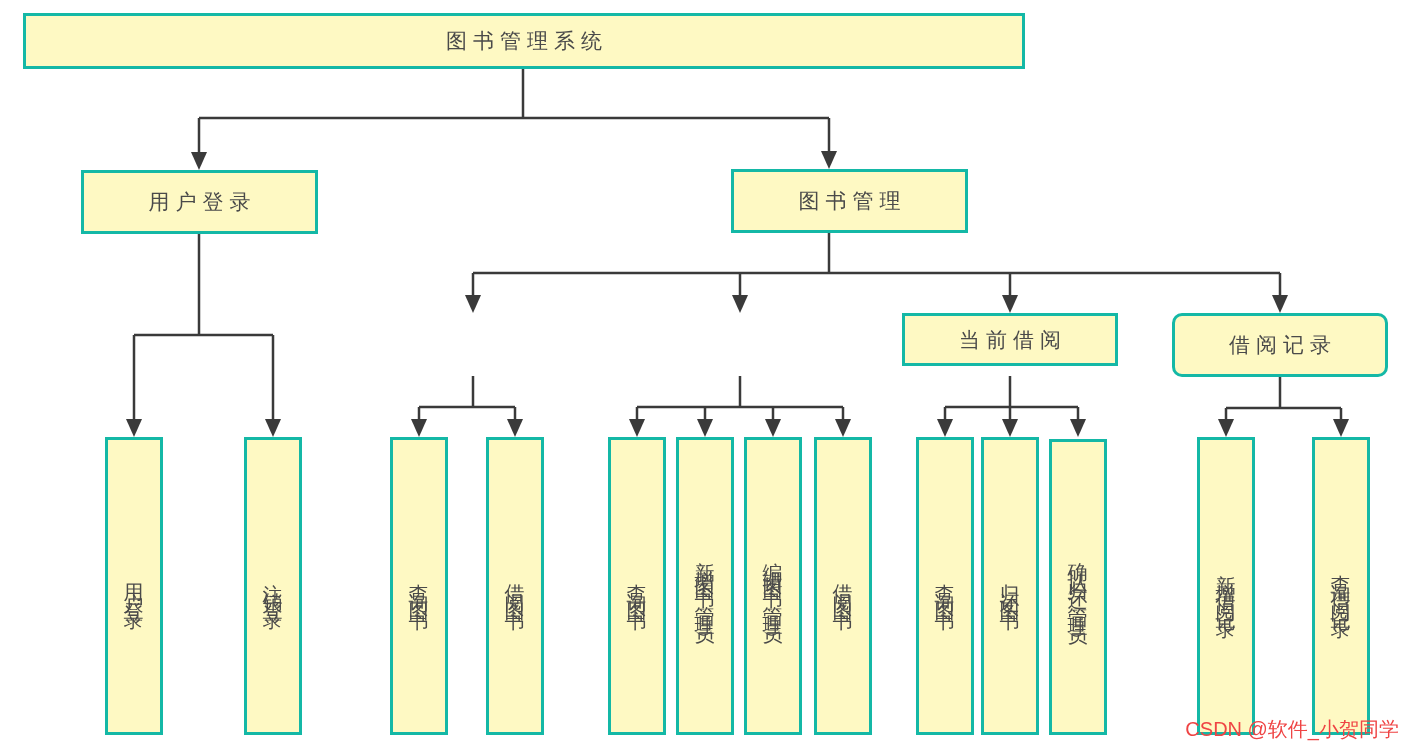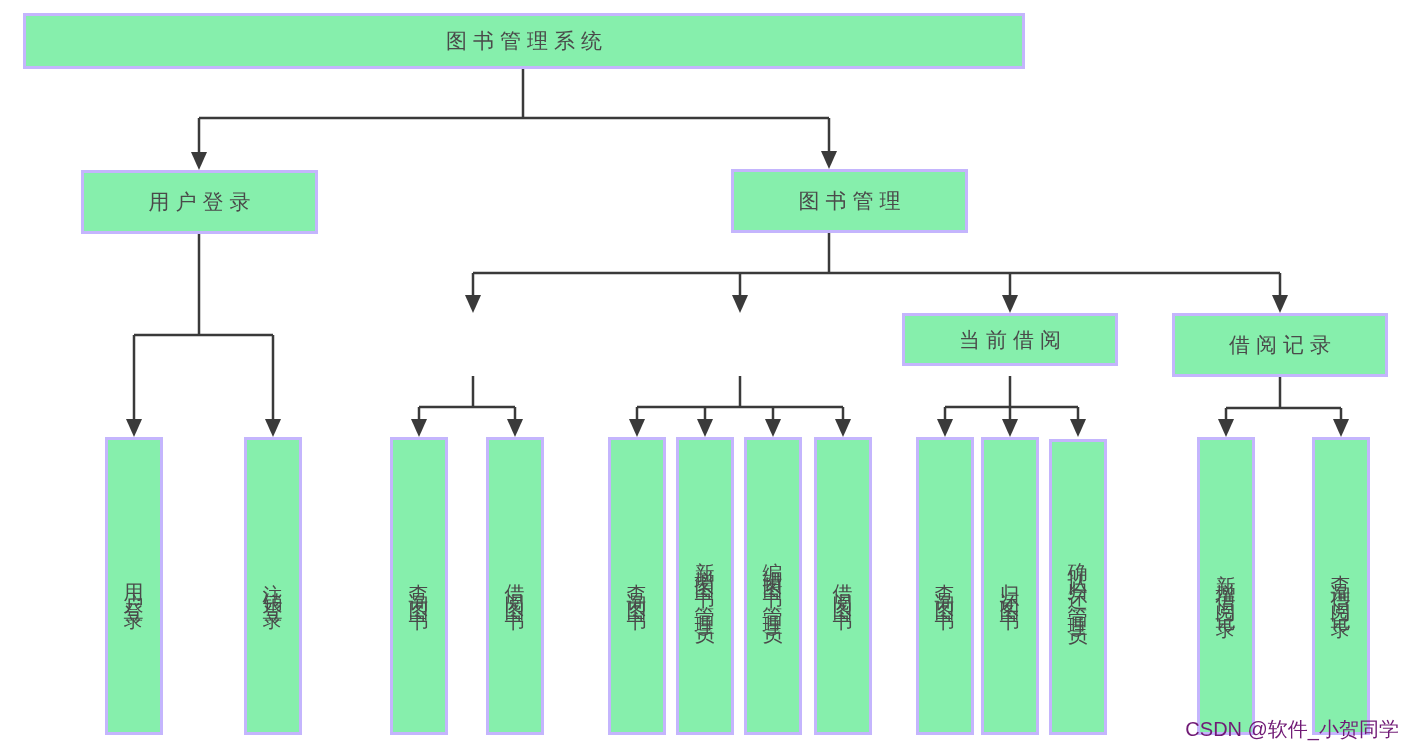--- a/index.html
+++ b/index.html
@@ -7,22 +7,22 @@
     position:relative;
     width:1405px;height:747px;
     background:#ffffff;
     font-family:"Liberation Sans","DejaVu Sans",sans-serif;
     overflow:hidden;
   }
   .connectors{position:absolute;left:0;top:0;width:1405px;height:747px;z-index:1;}
   .box{
     position:absolute;
     box-sizing:border-box;
-    background:#86efac;
-    border:3px solid #c4b5fd;
+    background:#fef9c3;
+    border:3px solid #14b8a6;
     display:flex;align-items:center;justify-content:center;
     color:#4a4a4a;
     z-index:2;
   }
   .box.h span{
     font-size:21px;
     letter-spacing:6px;
     text-indent:6px;
     white-space:nowrap;
     color:#4a4a4a;
@@ -33,21 +33,21 @@
     font-size:20px;
     letter-spacing:9px;
     color:#4a4a4a;
     line-height:1;
   }
   .watermark{
     position:absolute;
     right:6px;bottom:4px;
     z-index:5;
     font-size:20px;
-    color:#701a75;
+    color:#ef4444;
     white-space:nowrap;
   }
 </style>
 </head>
 <body>
 
 <div class="stage">
 
   <svg class="connectors" width="1405" height="747" viewBox="0 0 1405 747" fill="none" stroke="#3a3a3a" stroke-width="2.5">
 
@@ -118,21 +118,21 @@
   <div class="box h" style="left:81px;top:170px;width:237px;height:64px;">
     <span>用户登录</span>
   </div>
   <div class="box h" style="left:711px;top:169px;width:237px;height:64px;margin-left:20px;">
     <span>图书管理</span>
   </div>
 
   <div class="box h" style="left:902px;top:313px;width:216px;height:53px;">
     <span>当前借阅</span>
   </div>
-  <div class="box h" style="left:1172px;top:313px;width:216px;height:64px;">
+  <div class="box h" style="left:1172px;top:313px;width:216px;height:64px;border-radius:10px;">
     <span>借阅记录</span>
   </div>
 
   <div class="box v" style="left:105px;top:437px;width:58px;height:298px;">
     <span>用户登录</span>
   </div>
   <div class="box v" style="left:244px;top:437px;width:58px;height:298px;">
     <span>注销登录</span>
   </div>
 

